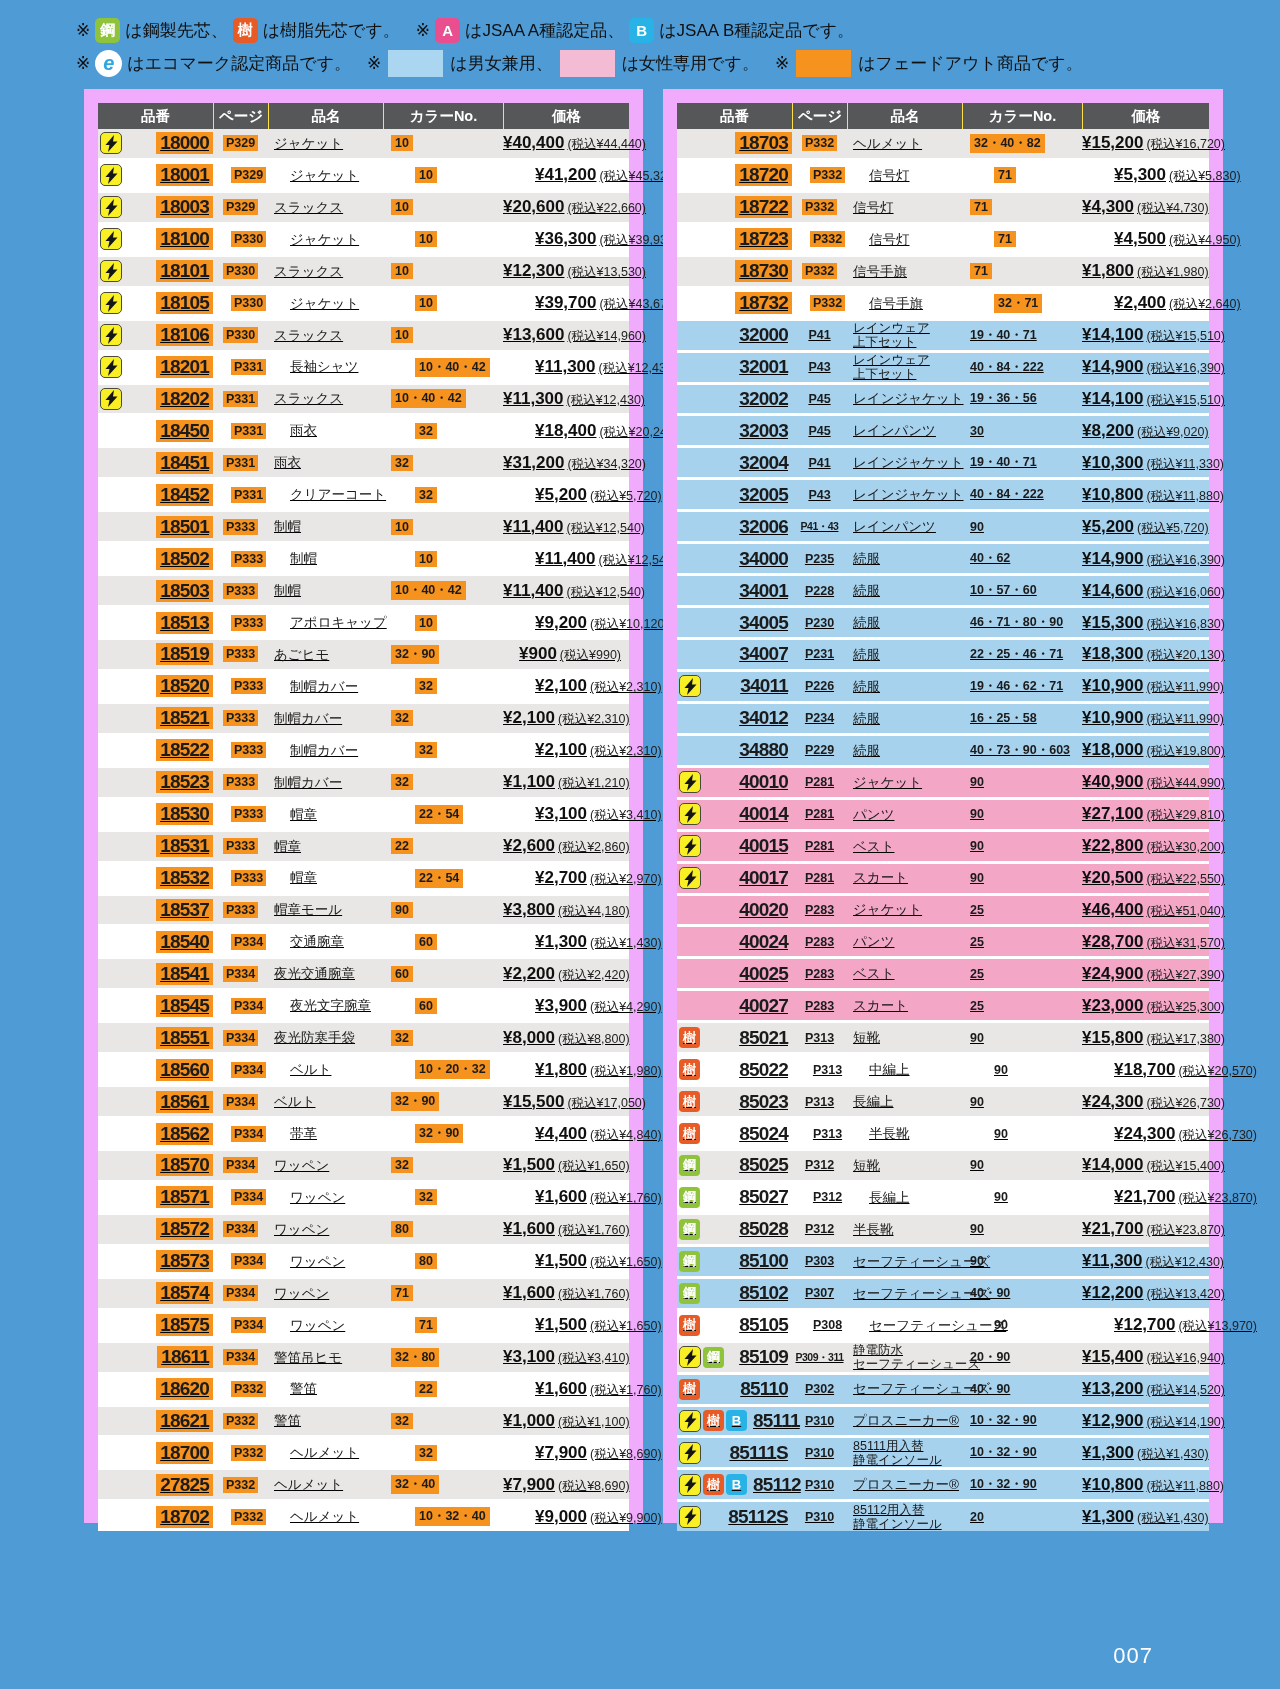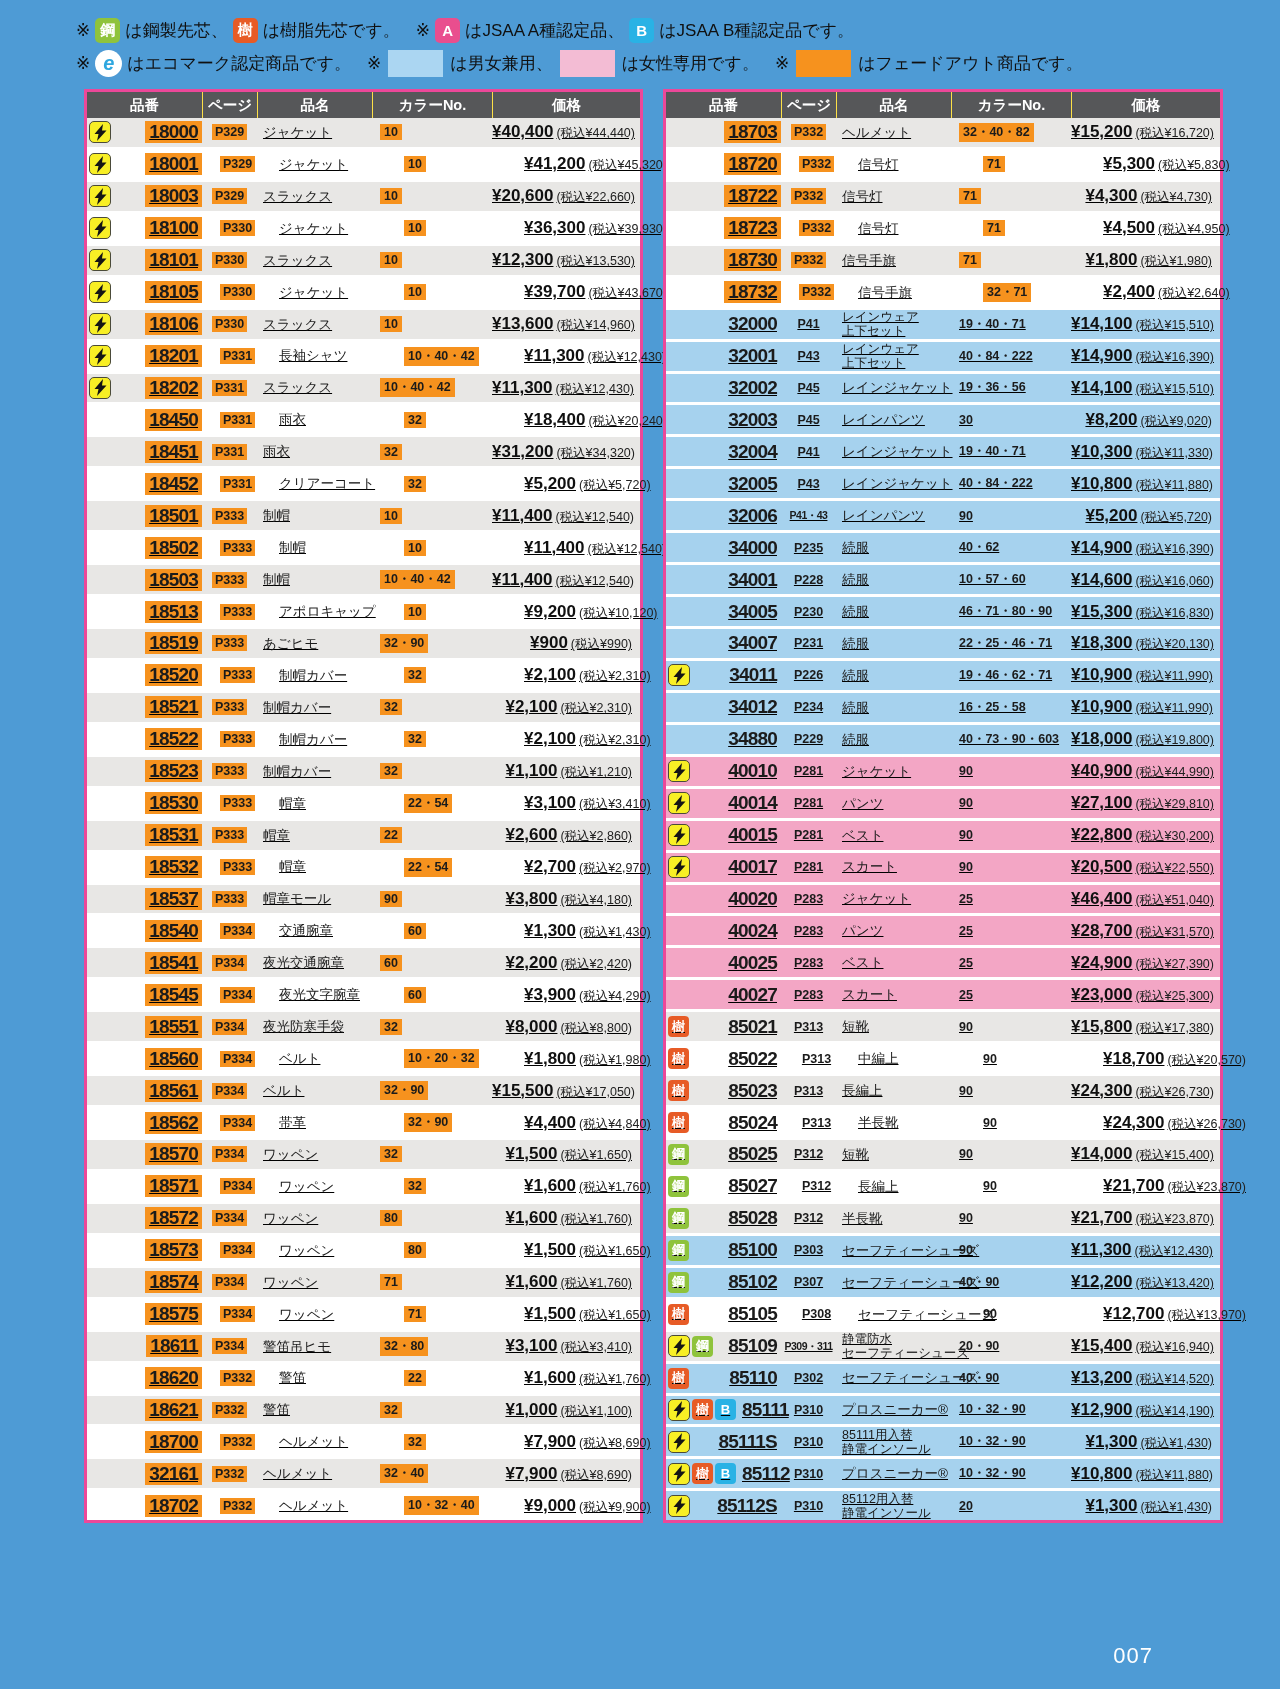--- a/index.html
+++ b/index.html
@@ -19,21 +19,21 @@
   .badge-resin{background:#e75b26;}
   .badge-a{background:#e94e8e;}
   .badge-b{background:#29b2e5;}
   .eco{display:inline-flex;justify-content:center;align-items:center;width:27px;height:27px;border-radius:50%;
     background:#fff;color:#2ea7df;font-size:20px;font-weight:800;margin:0 5px;flex:0 0 auto;font-style:italic;}
   .swatch{display:inline-block;width:55px;height:27px;margin:0 7px;flex:0 0 auto;}
   .sw-blue{background:#abd6f2;}
   .sw-pink{background:#f3bcd4;}
   .sw-orange{background:#f6921e;}
   
-  .panel{position:absolute;top:89px;height:1434px;background:#ec4899;padding:3px;box-sizing:border-box;}
+  .panel{position:absolute;top:89px;height:1434px;background:#f0abfc;padding:14px;box-sizing:border-box;}
   #panel-left{left:84px;width:559px;}
   #panel-right{left:663px;width:560px;}
   .thead{display:grid;grid-template-columns:115px 55px 115px 120px 1fr;background:#565759;color:#fff;height:26px;}
   .hcell{display:flex;align-items:center;justify-content:center;font-size:14.5px;font-weight:700;border-left:1px solid #fde047;box-sizing:border-box;}
   .hcell:first-child{border-left:none;}
   .tbody{display:flex;flex-direction:column;height:1402px;text-decoration:underline;}
   .row{flex:1;display:grid;grid-template-columns:115px 55px 115px 120px 1fr;
     border-bottom:3px solid #fff;box-sizing:border-box;align-items:center;}
   .row:last-child{border-bottom:none;}
   .bg-gray{background:#e8e7e5;}
@@ -577,21 +577,21 @@
           <span class="code hl">18700</span>
         </div>
         <div class="cell-page"><span class="hl">P332</span></div>
         <div class="cell-name">ヘルメット</div>
         <div class="cell-colors"><span class="hl">32</span></div>
         <div class="cell-price"><span class="price-main">¥7,900</span><span class="price-tax">(税込¥8,690)</span></div>
       </div>
       <div class="row bg-gray">
         <div class="cell-code">
           <span class="icons"></span>
-          <span class="code hl">32161</span>
+          <span class="code hl">27825</span>
         </div>
         <div class="cell-page"><span class="hl">P332</span></div>
         <div class="cell-name">ヘルメット</div>
         <div class="cell-colors"><span class="hl">32・40</span></div>
         <div class="cell-price"><span class="price-main">¥7,900</span><span class="price-tax">(税込¥8,690)</span></div>
       </div>
       <div class="row bg-white">
         <div class="cell-code">
           <span class="icons"></span>
           <span class="code hl">18702</span>

